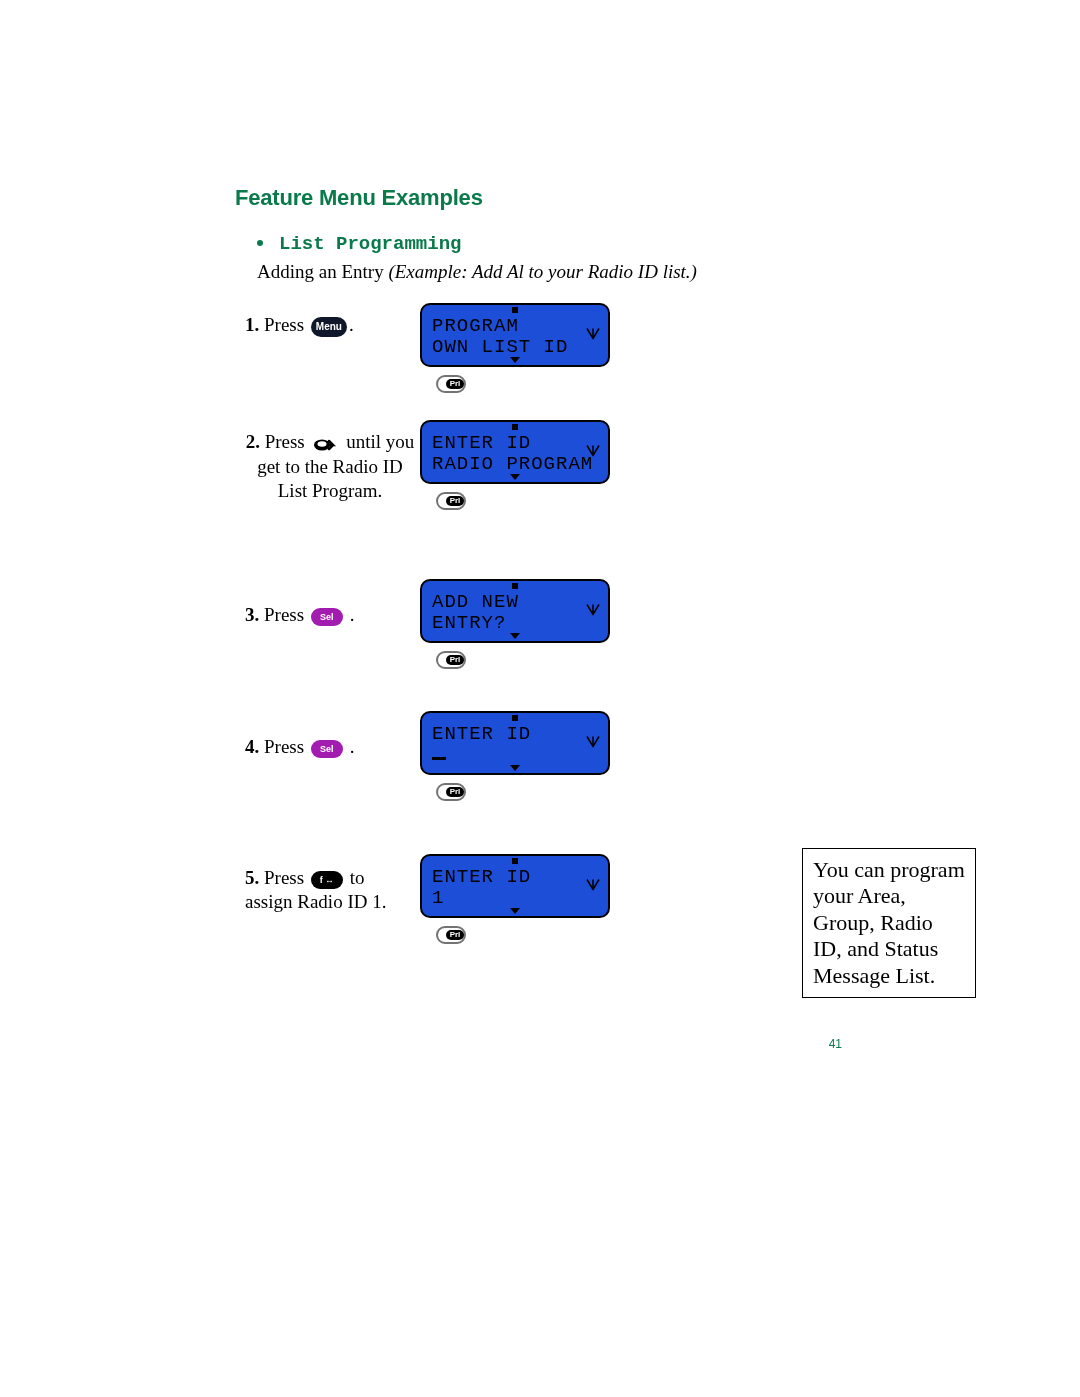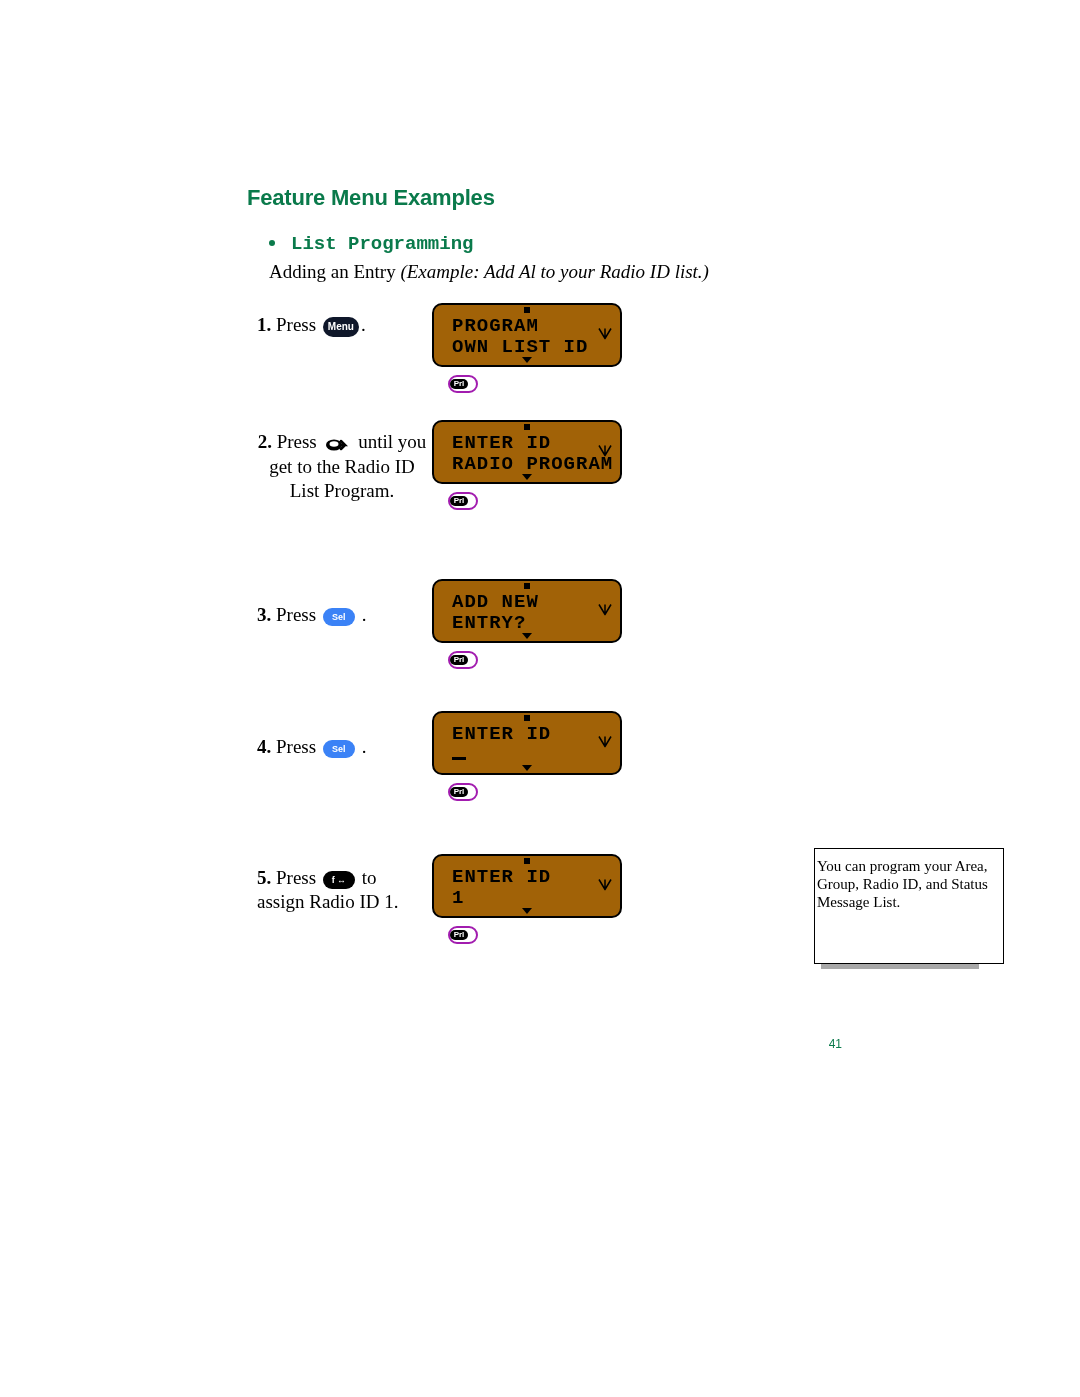--- a/index.html
+++ b/index.html
@@ -14,21 +14,20 @@
   .page {
     position: relative;
     width: 1080px;
     height: 1397px;
   }
   .content {
     position: absolute;
     left: 235px;
     top: 185px;
     width: 640px;
-    margin-left: 12px;
   }
   .heading {
     font-family: Arial, Helvetica, sans-serif;
     font-weight: bold;
     color: #0a7a4b;
     font-size: 22px;
     letter-spacing: -0.2px;
     margin: 0 0 22px 0;
   }
   .sub-row {
@@ -89,21 +88,21 @@
   .btn-menu {
     width: 36px; height: 20px;
     background: #0f172a;
     border-radius: 10px;
     color: #fff;
     font: bold 10px/20px Arial, sans-serif;
     text-align: center;
   }
   .btn-sel {
     width: 32px; height: 18px;
-    background: #3b82f6;
+    background: #a21caf;
     border-radius: 9px;
     color: #fff;
     font: bold 9px/18px Arial, sans-serif;
     text-align: center;
   }
   .btn-scroll {
     width: 28px; height: 22px;
     display: inline-flex;
     align-items: center;
     justify-content: center;
@@ -122,27 +121,27 @@
   .screen-wrap {
     position: absolute;
     left: 175px;
     width: 200px;
   }
   .screen {
     width: 190px;
     height: 64px;
     border: 2px solid #000;
     border-radius: 10px;
-    background: #a16207;
+    background: #1d4ed8;
     position: relative;
     font-family: "Courier New", monospace;
-    font-weight: bold;
+    font-weight: normal;
     font-size: 19px;
     line-height: 1.0;
-    padding: 6px 10px 4px 18px;
+    padding: 6px 10px 4px 10px;
     box-sizing: border-box;
     color: #000;
     letter-spacing: 1px;
   }
   
   .screen::before {
     content: "";
     position: absolute;
     top: 2px;
     left: 50%;
@@ -177,25 +176,25 @@
     margin-top: 4px;
     margin-left: 0;
   }
 
   .prl-btn {
     width: 30px;
     margin: 8px 0 0 16px;
   }
   .prl-outer {
     width: 30px; height: 18px;
-    border: 2px solid #a21caf;
+    border: 2px solid #737373;
     border-radius: 10px;
     display: flex;
     align-items: center;
-    justify-content: flex-start;
+    justify-content: flex-end;
     box-sizing: border-box;
   }
   .prl-inner {
     background: #000;
     color: #fff;
     font: bold 8px/1 Arial, sans-serif;
     width: 18px; height: 10px;
     border-radius: 5px;
     display: flex;
     align-items: center;
@@ -209,27 +208,27 @@
     top: -6px;
   }
   .note-shadow {
     position: absolute;
     left: 7px; top: 7px;
     width: 158px; height: 114px;
     background: #a8a8a8;
   }
   .note-box {
     position: relative;
-    width: 190px;
+    width: 174px;
     min-height: 116px;
     border: 1px solid #000;
     background: #fff;
-    padding: 8px 2px;
+    padding: 8px 10px;
     box-sizing: border-box;
-    font-size: 15px;
+    font-size: 22px;
     line-height: 1.2;
   }
 
   .page-num {
     position: absolute;
     right: 238px;
     bottom: 346px;
     color: #0a7a4b;
     font-family: Arial, Helvetica, sans-serif;
     font-size: 12px;

